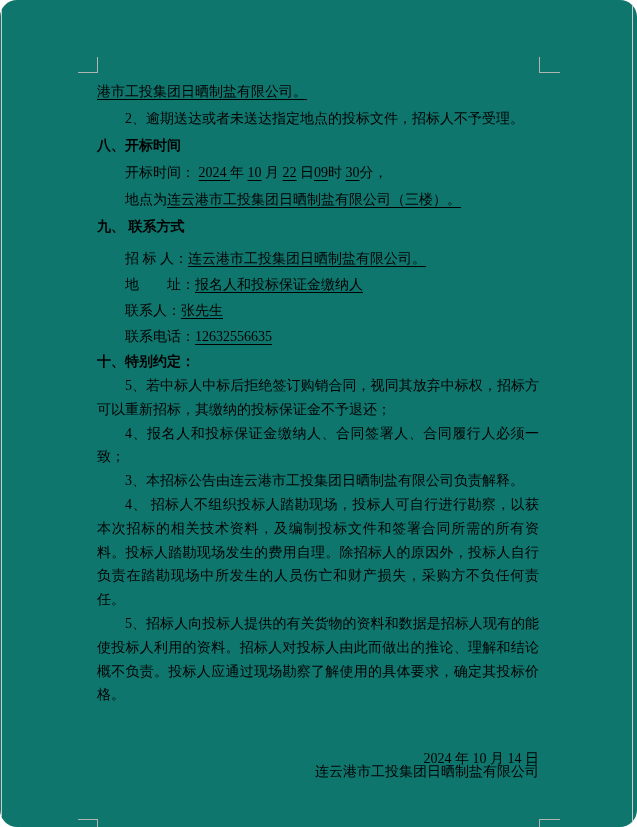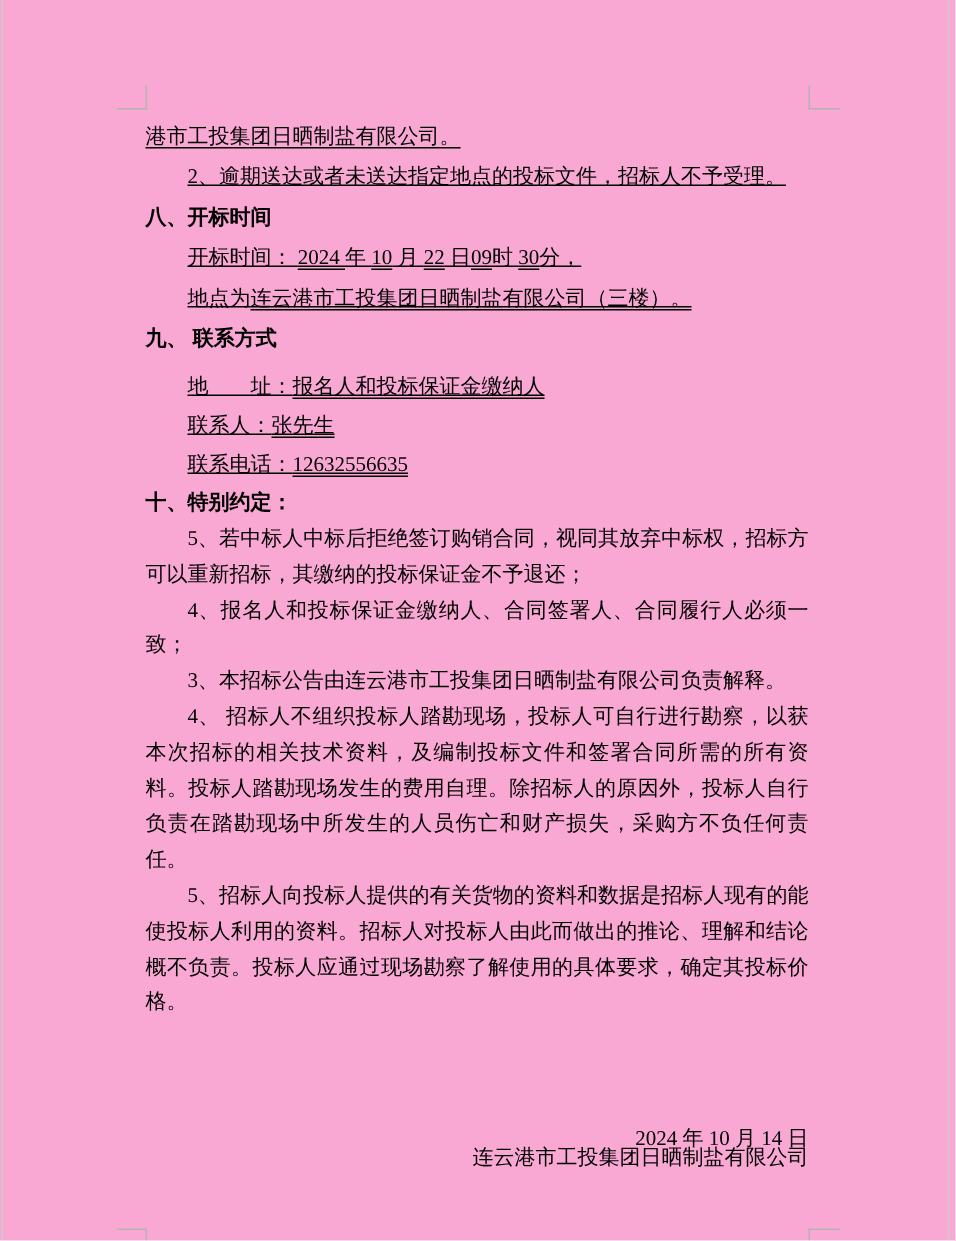--- a/index.html
+++ b/index.html
@@ -1,33 +1,33 @@
 <!DOCTYPE html>
 <html><head>
 <meta charset="utf-8">
 <style>
   html,body { margin:0; padding:0; background:#ffffff; }
   .page {
-    position:relative; width:637px; height:827px; background:#f9a8d4;
+    position:relative; width:637px; height:827px; background:#0f766e;
     font-family:"Liberation Serif","DejaVu Serif",serif;
-    color:#000000; overflow:hidden;
+    color:#000000; overflow:hidden;border-radius:17px;
   }
   .page-edge { position:absolute; top:0; height:827px; width:1px; background:#cccccc; }
   .page-edge.left  { left:1px; }
   .page-edge.right { left:632px; }
 
   .crop { position:absolute; }
   .crop.tl { left:78px;  top:57px;  width:19px; height:15px; border-right:1px solid #b3b3b3; border-bottom:1px solid #b3b3b3; }
   .crop.tr { left:539px; top:57px;  width:20px; height:15px; border-left:1px solid #b3b3b3;  border-bottom:1px solid #b3b3b3; }
   .crop.bl { left:78px;  top:819px; width:19px; height:8px;  border-right:1px solid #b3b3b3; border-top:1px solid #b3b3b3; }
   .crop.br { left:539px; top:819px; width:20px; height:8px;  border-left:1px solid #b3b3b3;  border-top:1px solid #b3b3b3; }
 
   .content { position:absolute; left:97px; top:78px; width:442px; font-size:14px; line-height:27px; }
   .content p { margin:0; padding:0; }
-  .indent { text-indent:28px;text-decoration:underline; }
+  .indent { text-indent:28px; }
   .u { text-decoration:underline; text-underline-offset:3px; text-decoration-thickness:1px; }
 
   .heading { font-family:Liberation Serif, serif; font-weight:bold; }
   .h9  { margin-top:7px; }
   .h9 + p { margin-top:6px; }
   .contact-line { line-height:26px; }
   .h10 { margin-top:6px; line-height:24px; }
   .item { line-height:23.8px; text-align:justify; text-indent:28px; }
 
   .sign { position:absolute; right:98px; font-size:14px; white-space:nowrap; }
@@ -54,20 +54,21 @@
     <p class="indent">2、逾期送达或者未送达指定地点的投标文件，招标人不予受理。</p>
 
     <p class="heading">八、开标时间</p>
 
     <p class="indent"><span>开标时间： </span><span class="u">2024 </span><span>年 </span><span class="u">10</span><span> 月 </span><span class="u">22</span><span> 日</span><span class="u">09</span><span>时 </span><span class="u">30</span><span>分，</span></p>
 
     <p class="indent"><span>地点为</span><span class="u">连云港市工投集团日晒制盐有限公司（三楼）。</span></p>
 
     <p class="heading h9">九、 联系方式</p>
 
+    <p class="indent contact-line"><span>招 标 人：</span><span class="u">连云港市工投集团日晒制盐有限公司。 </span></p>
     <p class="indent contact-line"><span>地　　址：</span><span class="u">报名人和投标保证金缴纳人</span></p>
     <p class="indent contact-line"><span>联系人：</span><span class="u">张先生</span></p>
     <p class="indent contact-line"><span>联系电话：</span><span class="u">12632556635 </span></p>
 
     <p class="heading h10">十、特别约定：</p>
 
     <p class="item">5、若中标人中标后拒绝签订购销合同，视同其放弃中标权，招标方可以重新招标，其缴纳的投标保证金不予退还；</p>
     <p class="item">4、报名人和投标保证金缴纳人、合同签署人、合同履行人必须一致；</p>
     <p class="item">3、本招标公告由连云港市工投集团日晒制盐有限公司负责解释。</p>
     <p class="item">4、 招标人不组织投标人踏勘现场，投标人可自行进行勘察，以获本次招标的相关技术资料，及编制投标文件和签署合同所需的所有资料。投标人踏勘现场发生的费用自理。除招标人的原因外，投标人自行负责在踏勘现场中所发生的人员伤亡和财产损失，采购方不负任何责任。</p>

